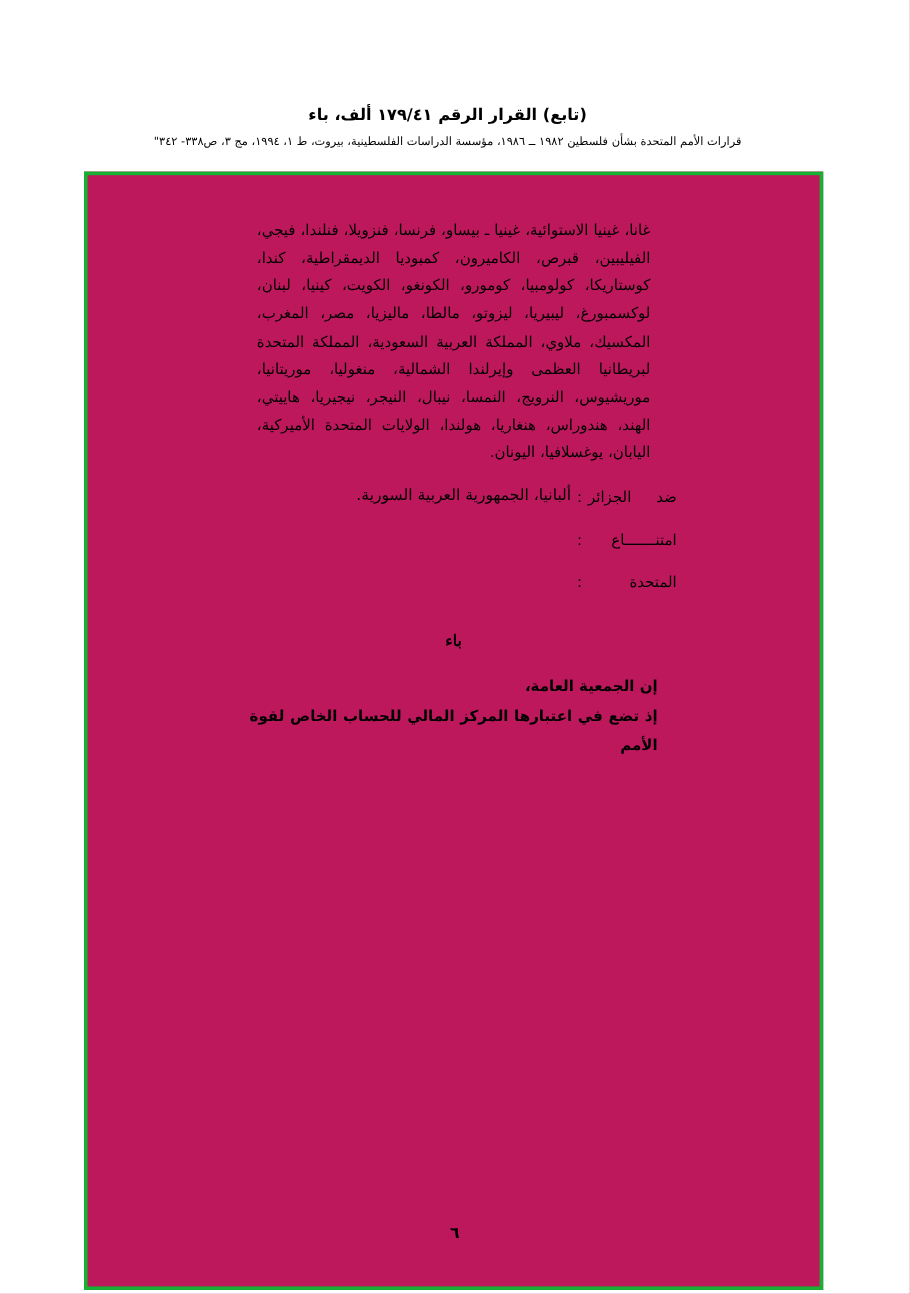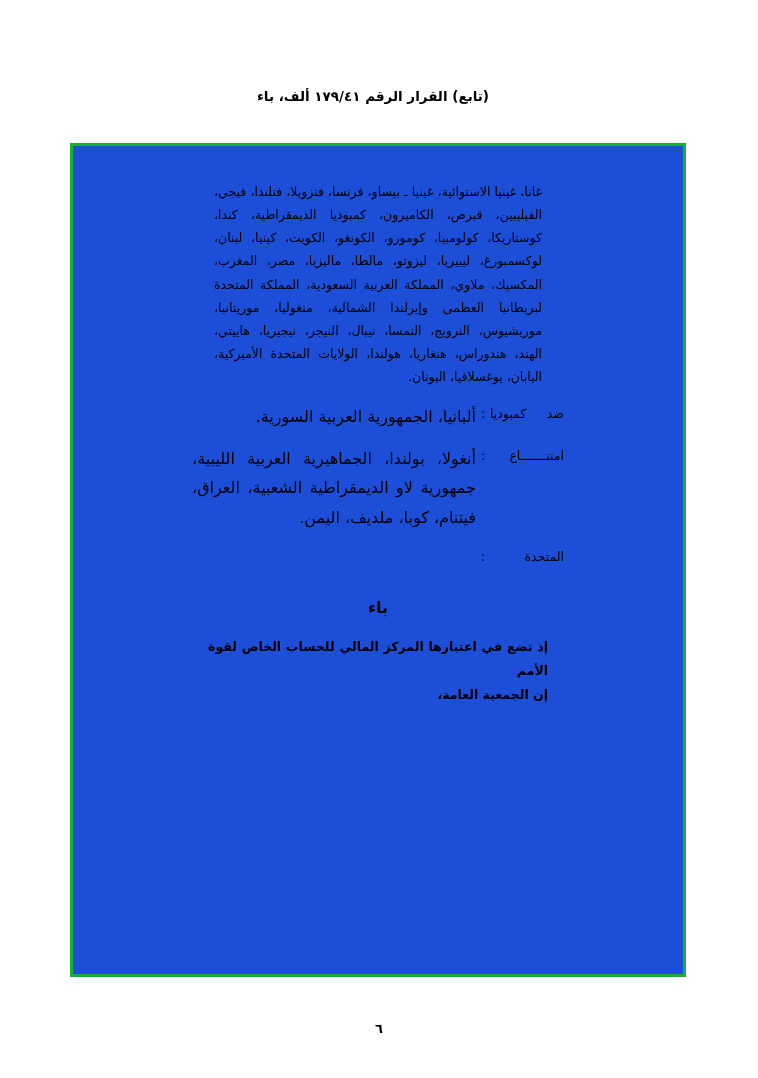--- a/index.html
+++ b/index.html
@@ -40,24 +40,24 @@
   .header-sub {
     font-family: "DejaVu Sans", sans-serif;
     font-size: 9.5px;
     direction: rtl;
   }
   .frame {
     position: absolute;
     top: 143px;
     left: 70px;
     width: 616px;
-    height: 834px;
+    height: 932px;
     border: 3px solid #17b033;
     box-sizing: border-box;
-    background: #1d4ed8;
+    background: #be185d;
   }
   .frame-inner {
     position: absolute;
     top: 0;
     left: 0;
     width: 100%;
     height: 100%;
     box-sizing: border-box;
     padding: 34px 38px 10px 38px;
   }
@@ -93,33 +93,34 @@
   }
   .vote-colon {
     flex: 0 0 auto;
     width: 14px;
     text-align: center;
     font-size: 12.5px;
     line-height: 1.85;
   }
   .vote-value {
     flex: 1 1 auto;
-    font-size: 16px;
+    font-size: 13px;
     line-height: 1.85;
     direction: rtl;
     text-align: justify;
     text-align-last: right;
   }
   .section-letter {
     text-align: center;
     font-weight: bold;
-    font-size: 16px;
+    font-size: 13px;
     margin: 30px auto 18px auto;
     width: 328px;
     direction: rtl;
+    font-family: Liberation Serif, serif;
   }
   .closing {
     width: 340px;
     margin: 0 auto;
     direction: rtl;
     font-size: 12.5px;
     line-height: 1.95;
     text-align: justify;
     text-align-last: right;
   }
@@ -162,53 +163,53 @@
     direction: rtl;
   }
 </style>
 </head>
 <body>
 
 <div class="page">
 
   <div class="header">
     <div class="header-title">(تابع) القرار الرقم ١٧٩/٤١ ألف، باء</div>
+    <div class="header-sub">قرارات الأمم المتحدة بشأن فلسطين ١٩٨٢ ــ ١٩٨٦، مؤسسة الدراسات الفلسطينية، بيروت، ط ١، ١٩٩٤، مج ٣، ص٣٣٨- ٣٤٢"</div>
   </div>
 
   <div class="frame">
     <div class="frame-inner">
 
       <div class="para-countries">غانا، غينيا الاستوائية، غينيا ـ بيساو، فرنسا، فنزويلا، فنلندا، فيجي، الفيليبين، قبرص، الكاميرون، كمبوديا الديمقراطية، كندا، كوستاريكا، كولومبيا، كومورو، الكونغو، الكويت، كينيا، لبنان، لوكسمبورغ، ليبيريا، ليزوتو، مالطا، ماليزيا، مصر، المغرب، المكسيك، ملاوي، المملكة العربية السعودية، المملكة المتحدة لبريطانيا العظمى وإيرلندا الشمالية، منغوليا، موريتانيا، موريشيوس، النرويج، النمسا، نيبال، النيجر، نيجيريا، هاييتي، الهند، هندوراس، هنغاريا، هولندا، الولايات المتحدة الأميركية، اليابان، يوغسلافيا، اليونان.</div>
 
       <div class="vote-block">
 
         <div class="vote-row">
-          <div class="vote-label">ضد كمبوديا</div>
+          <div class="vote-label">ضد الجزائر</div>
           <div class="vote-colon">:</div>
           <div class="vote-value">ألبانيا، الجمهورية العربية السورية.</div>
         </div>
 
         <div class="vote-row">
           <div class="vote-label">امتنـــــــاع</div>
           <div class="vote-colon">:</div>
-          <div class="vote-value">أنغولا، بولندا، الجماهيرية العربية الليبية، جمهورية لاو الديمقراطية الشعبية، العراق، فيتنام، كوبا، ملديف، اليمن.</div>
         </div>
 
         <div class="vote-row">
           <div class="vote-label">المتحدة</div>
           <div class="vote-colon">:</div>
         </div>
 
       </div>
 
       <div class="section-letter">باء</div>
 
       <div class="closing">
+        <div class="b">إن الجمعية العامة،</div>
         <div class="b">إذ تضع في اعتبارها المركز المالي للحساب الخاص لقوة الأمم</div>
-        <div class="b">إن الجمعية العامة،</div>
       </div>
 
 
     </div>
   </div>
 
   <div class="page-number">٦</div>
 
 </div>
 

